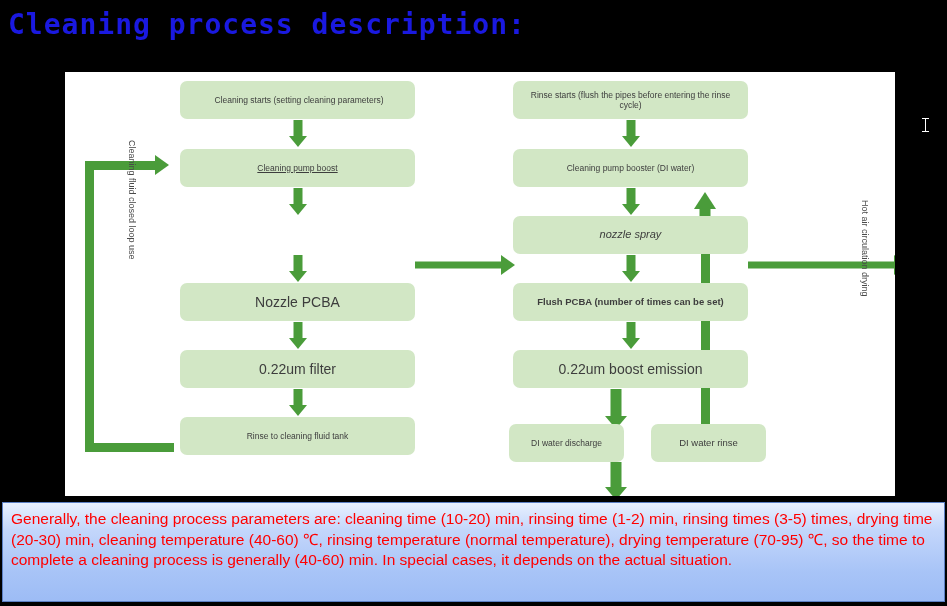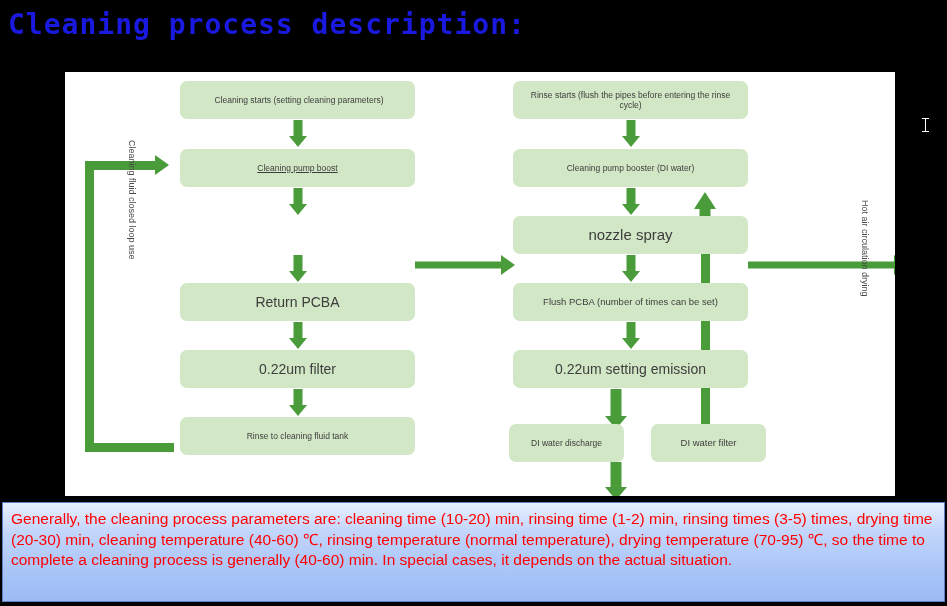--- a/index.html
+++ b/index.html
@@ -55,21 +55,21 @@
     justify-content: center;
     text-align: center;
     box-sizing: border-box;
     padding: 2px 8px;
     line-height: 1.2;
     z-index: 4;
   }
   .fs-sm  { font-size: 8.5px; }
   .fs-md  { font-size: 9.5px; }
   .fs-lg  { font-size: 14px; }
-  .fs-xl  { font-size: 15px; }
+  .fs-xl  { font-size: 11px; font-style: italic; }
 
   
   .arrow-down, .arrow-up {
     position: absolute;
     z-index: 3;
   }
   .arrow-down .shaft, .arrow-up .shaft {
     position: absolute;
     left: 50%;
     transform: translateX(-50%);
@@ -190,21 +190,21 @@
     <div class="flow-box fs-sm" style="left:115px; top:9px; width:235px; height:38px;padding-left:11px;">
       <span>Cleaning starts (setting cleaning parameters)</span>
     </div>
 
     <div class="flow-box fs-sm" style="left:115px; top:77px; width:235px; height:38px;text-decoration:underline;">
       <span>Cleaning pump boost</span>
     </div>
 
 
     <div class="flow-box fs-lg" style="left:115px; top:211px; width:235px; height:38px;">
-      <span>Return PCBA</span>
+      <span>Nozzle PCBA</span>
     </div>
 
     <div class="flow-box fs-lg" style="left:115px; top:278px; width:235px; height:38px;">
       <span>0.22um filter</span>
     </div>
 
     <div class="flow-box fs-sm" style="left:115px; top:345px; width:235px; height:38px;">
       <span>Rinse to cleaning fluid tank</span>
     </div>
 
@@ -254,26 +254,26 @@
     </div>
 
     <div class="flow-box fs-sm" style="left:448px; top:77px; width:235px; height:38px;">
       <span>Cleaning pump booster (DI water)</span>
     </div>
 
     <div class="flow-box fs-xl" style="left:448px; top:144px; width:235px; height:38px;">
       <span>nozzle spray</span>
     </div>
 
-    <div class="flow-box fs-md" style="left:448px; top:211px; width:235px; height:38px;">
+    <div class="flow-box fs-md" style="left:448px; top:211px; width:235px; height:38px;font-weight:bold;">
       <span>Flush PCBA (number of times can be set)</span>
     </div>
 
     <div class="flow-box fs-lg" style="left:448px; top:278px; width:235px; height:38px;">
-      <span>0.22um setting emission</span>
+      <span>0.22um boost emission</span>
     </div>
 
     <div class="arrow-down" style="left:555px; top:48px; width:22px; height:27px;">
       <div class="shaft" style="top:0; width:9px; height:17px;"></div>
       <div class="head" style="top:16px;"></div>
     </div>
     <div class="arrow-down" style="left:555px; top:116px; width:22px; height:27px;">
       <div class="shaft" style="top:0; width:9px; height:17px;"></div>
       <div class="head" style="top:16px;"></div>
     </div>
@@ -300,21 +300,21 @@
     <div class="arrow-up" style="left:629px; top:120px; width:22px; height:42px;">
       <div class="head" style="top:0; border-left-width:11px; border-right-width:11px; border-bottom-width:17px;"></div>
       <div class="shaft" style="top:16px; width:11px; height:26px;"></div>
     </div>
 
     <div class="flow-box fs-sm" style="left:444px; top:352px; width:115px; height:38px;">
       <span>DI water discharge</span>
     </div>
 
     <div class="flow-box fs-md" style="left:586px; top:352px; width:115px; height:38px;">
-      <span>DI water filter</span>
+      <span>DI water rinse</span>
     </div>
 
     <div class="arrow-right" style="left:683px; top:183px; width:160px; height:20px;">
       <div class="shaft" style="width:148px; height:7px;"></div>
       <div class="head"></div>
     </div>
 
     <div class="side-label" style="left:805px; top:128px;">Hot air circulation drying</div>
 
   </div>

